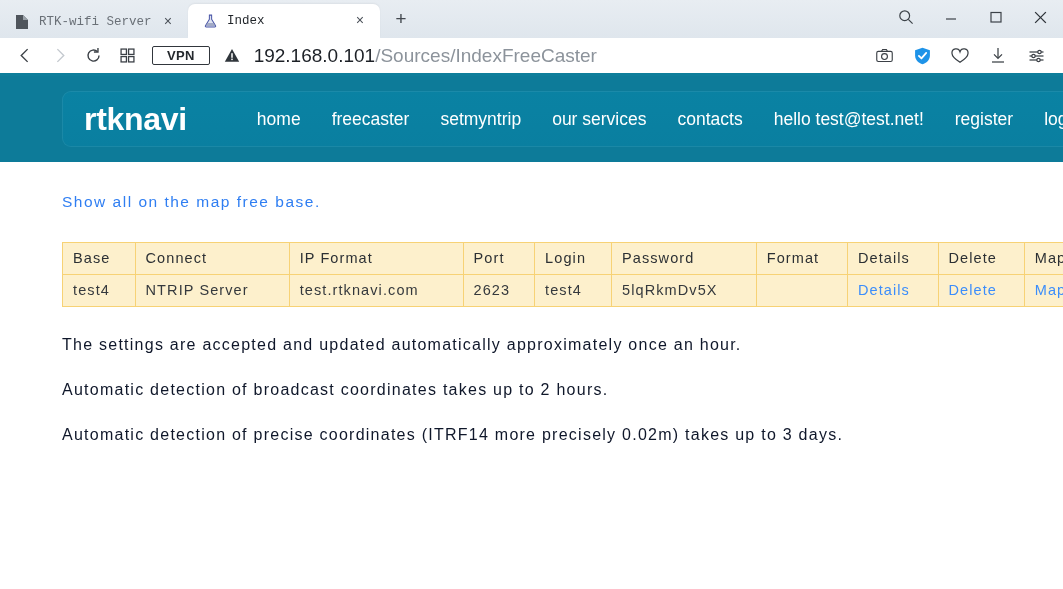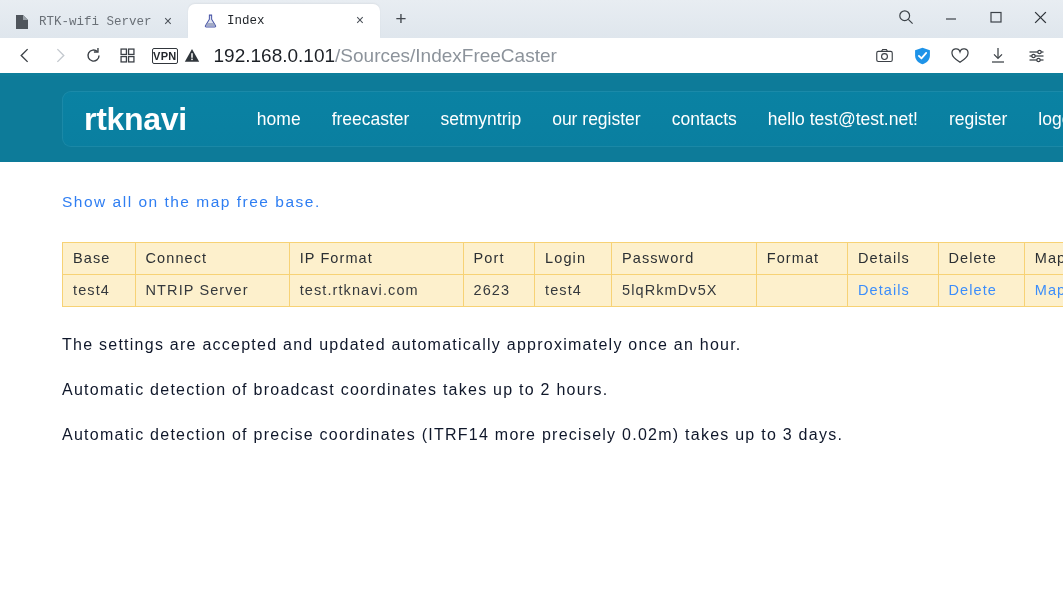--- a/index.html
+++ b/index.html
@@ -60,22 +60,22 @@
     background: #ffffff;
     display: flex; align-items: center;
     padding: 0 8px;
     border-bottom: 3px solid #0e7e9b;
     position: relative;
   }
   .tb-btn { width: 34px; height: 30px; display:flex; align-items:center; justify-content:center; color:#3b4046; flex:0 0 auto;}
   .tb-btn.disabled { color: #c4c9cf; }
   .vpn-badge {
     border: 1.6px solid #31363c; border-radius: 2px;
-    font-size: 11px; font-weight: 700; letter-spacing: .3px;
-    padding: 1px 0; color: #24282d; margin-left: 8px; margin-right: 6px;
+    font-size: 13px; font-weight: 700; letter-spacing: .3px;
+    padding: 1px 14px; color: #24282d; margin-left: 8px; margin-right: 14px;
     font-family: "Liberation Sans", sans-serif;
   }
   .warn-ico { margin-right: 14px; display:flex; align-items:center; }
   .urlbar {
     flex: 1 1 auto; font-size: 19px; color: #20242a;
     white-space: nowrap; overflow: hidden;
   }
   .url-host { color: #1c2026; }
   .url-path { color: #8c939b; }
   .tb-right { display: flex; align-items: center; gap: 0px; }
@@ -293,21 +293,21 @@
 
   <div class="page">
 
     <div class="hero">
       <div class="navbar">
         <div class="brand">rtknavi</div>
         <div class="nav-links">
           <a href="#">home</a>
           <a href="#">freecaster</a>
           <a href="#">setmyntrip</a>
-          <a href="#">our register</a>
+          <a href="#">our services</a>
           <a href="#">contacts</a>
           <a href="#">hello test@test.net!</a>
           <a href="#">register</a>
           <a href="#">logout</a>
         </div>
       </div>
     </div>
 
     <div class="content">
 

